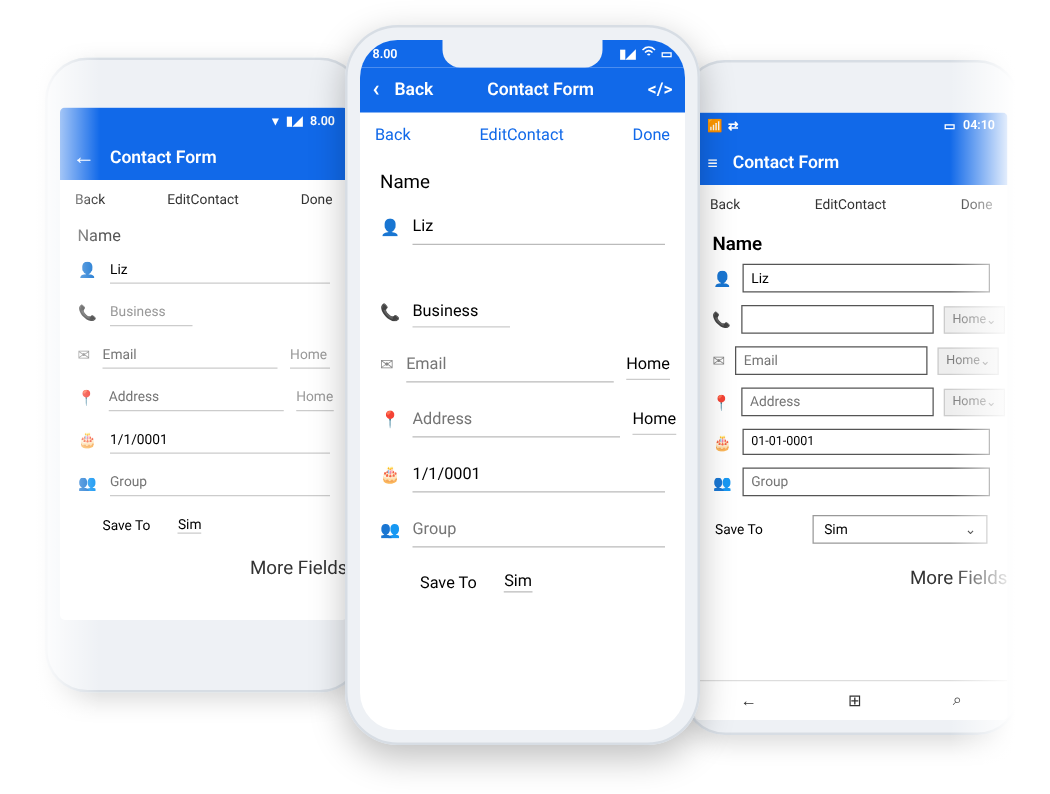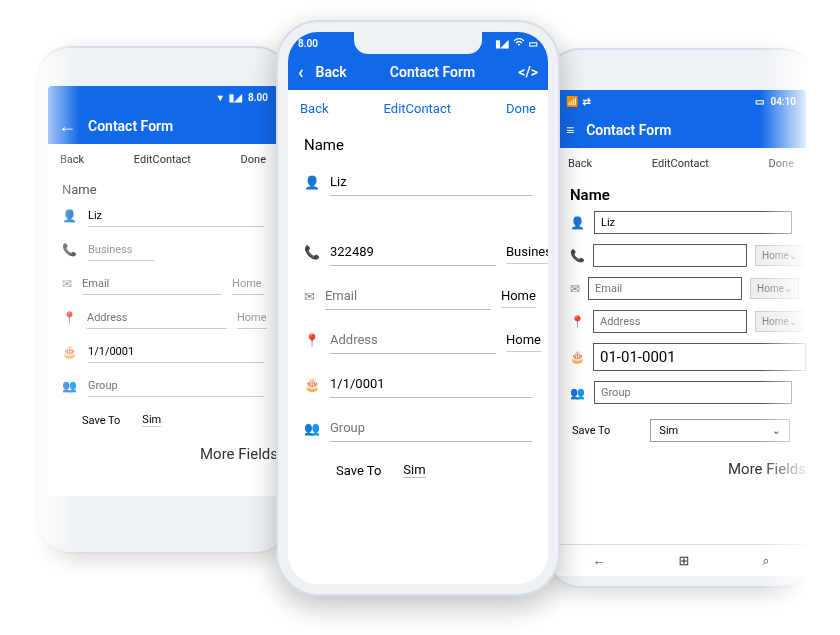--- a/index.html
+++ b/index.html
@@ -171,21 +171,21 @@
     <div class="row">
           <span class="ic">📍</span>
           <input class="wbox" placeholder="Address" style="">
           <span class="wdrop">
             <span>Home</span>
             <span>⌄</span>
           </span>
         </div>
     <div class="row">
           <span class="ic">🎂</span>
-          <input class="wbox" style="font-size: 15px;" value="01-01-0001">
+          <input class="wbox" style="font-size: 10px;" value="01-01-0001">
         </div>
     <div class="row">
           <span class="ic">👥</span>
           <input class="wbox" placeholder="Group" style="">
         </div>
     <div class="wsaveto">
           <span>Save To</span>
           <span class="wselect">
             <span>Sim</span>
             <span>⌄</span>
@@ -227,21 +227,20 @@
       <span>Done</span>
     </div>
     <div class="section">Name</div>
     <div class="row">
           <span class="ic">👤</span>
           <input class="field" value="Liz" style="">
         </div>
     <div style="height:26px"></div>
     <div class="row">
           <span class="ic">📞</span>
-          <input class="field" value="322489" style="">
           <span class="drop">Business</span>
         </div>
     <div class="row">
           <span class="ic">✉</span>
           <input class="field" placeholder="Email" style="">
           <span class="drop">Home</span>
         </div>
     <div class="row">
           <span class="ic">📍</span>
           <input class="field" placeholder="Address" style="">

